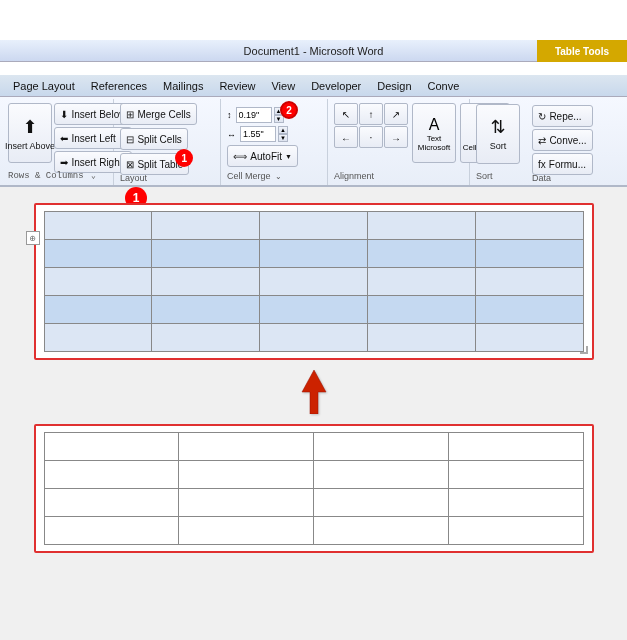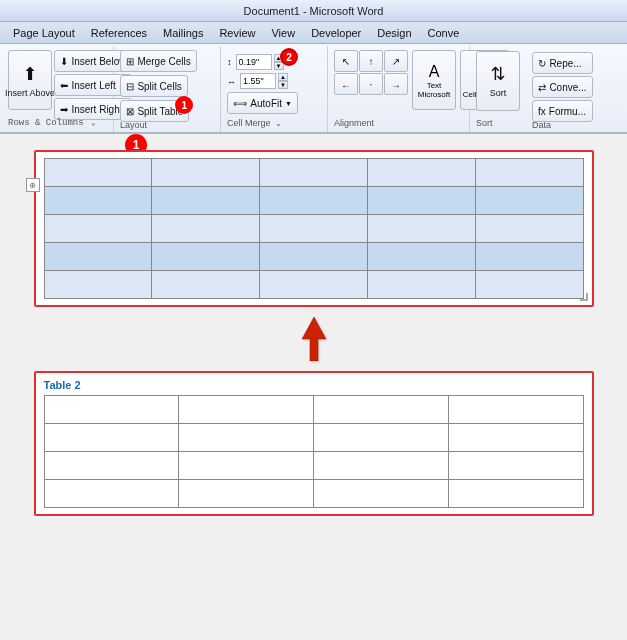--- a/index.html
+++ b/index.html
@@ -35,21 +35,22 @@
       font-size: 10px;
       font-weight: bold;
       padding: 2px 18px;
       height: 22px;
       display: flex;
       align-items: center;
     }
 
     .title-bar-wrapper {
       position: relative;
-      height: 22px;
+      height: 35px;
+      margin-top: 40px;
     }
 
     
     .menu-bar {
       background: linear-gradient(to bottom, #dce6f0, #c8d8ec);
       display: flex;
       align-items: center;
       height: 22px;
       padding: 0 6px;
       border-bottom: 1px solid #aab;
@@ -328,20 +329,23 @@
       text-align: center;
     }
 
   </style>
 </head>
 <body>
 
 <div class="title-bar-wrapper">
   <div class="title-bar">
     <span>Document1 - Microsoft Word</span>
+  </div>
+  <div class="table-tools-tab">
+    <span>Table Tools</span>
   </div>
 </div>
 
 <div class="menu-bar">
   <div class="menu-item">Page Layout</div>
   <div class="menu-item">References</div>
   <div class="menu-item">Mailings</div>
   <div class="menu-item">Review</div>
   <div class="menu-item">View</div>
   <div class="menu-item">Developer</div>
@@ -555,21 +559,20 @@
     <div class="resize-handle"></div>
   </div>
 
   <div class="arrow-down">
     <svg width="40" height="44" viewBox="0 0 40 44">
       <polygon points="20,0 32,22 24,22 24,44 16,44 16,22 8,22" fill="#cc2200" stroke="#991100" stroke-width="0.5"></polygon>
     </svg>
   </div>
 
   <div class="table-box">
-    <div class="table-title">Table 2</div>
     <table class="word-table table2">
       <tbody>
         <tr>
           <td></td>
           <td></td>
           <td></td>
           <td></td>
         </tr>
         <tr>
           <td></td>

